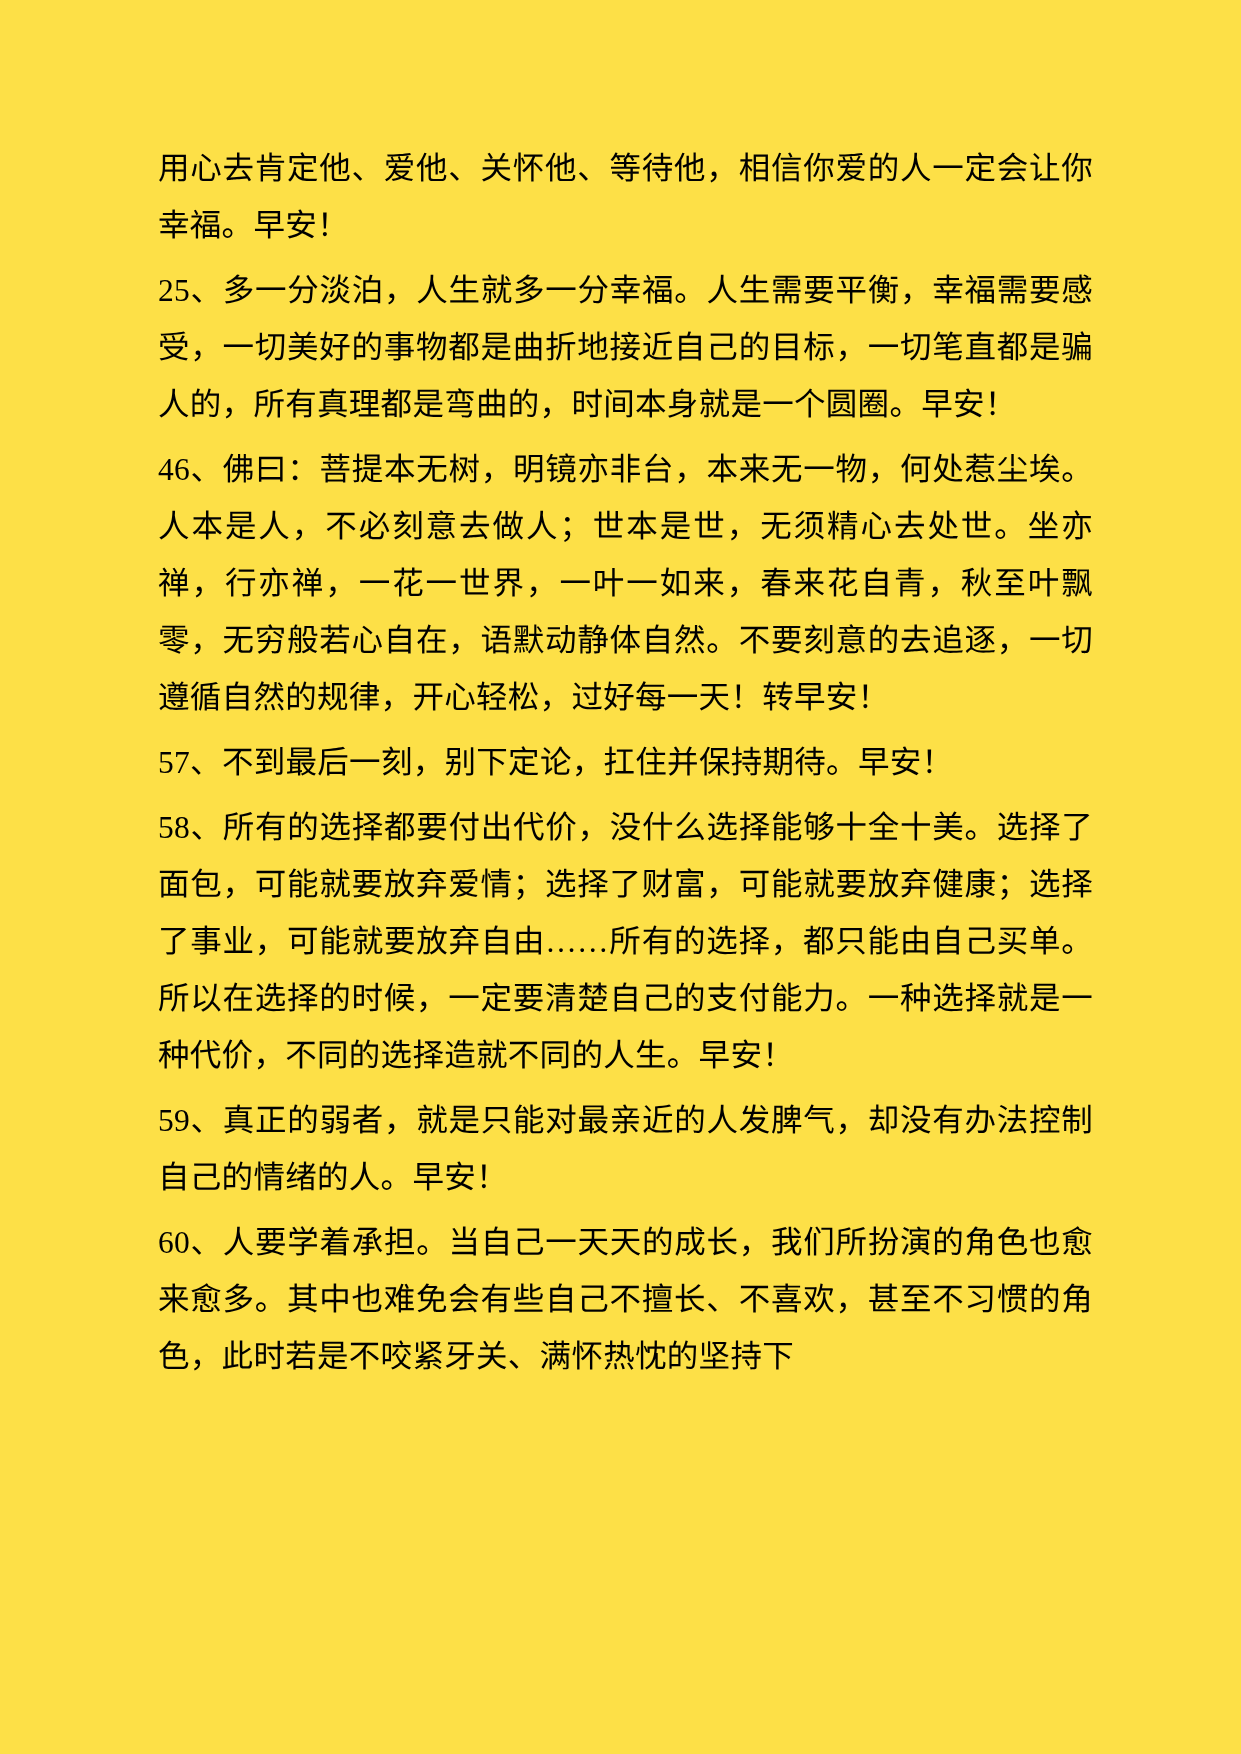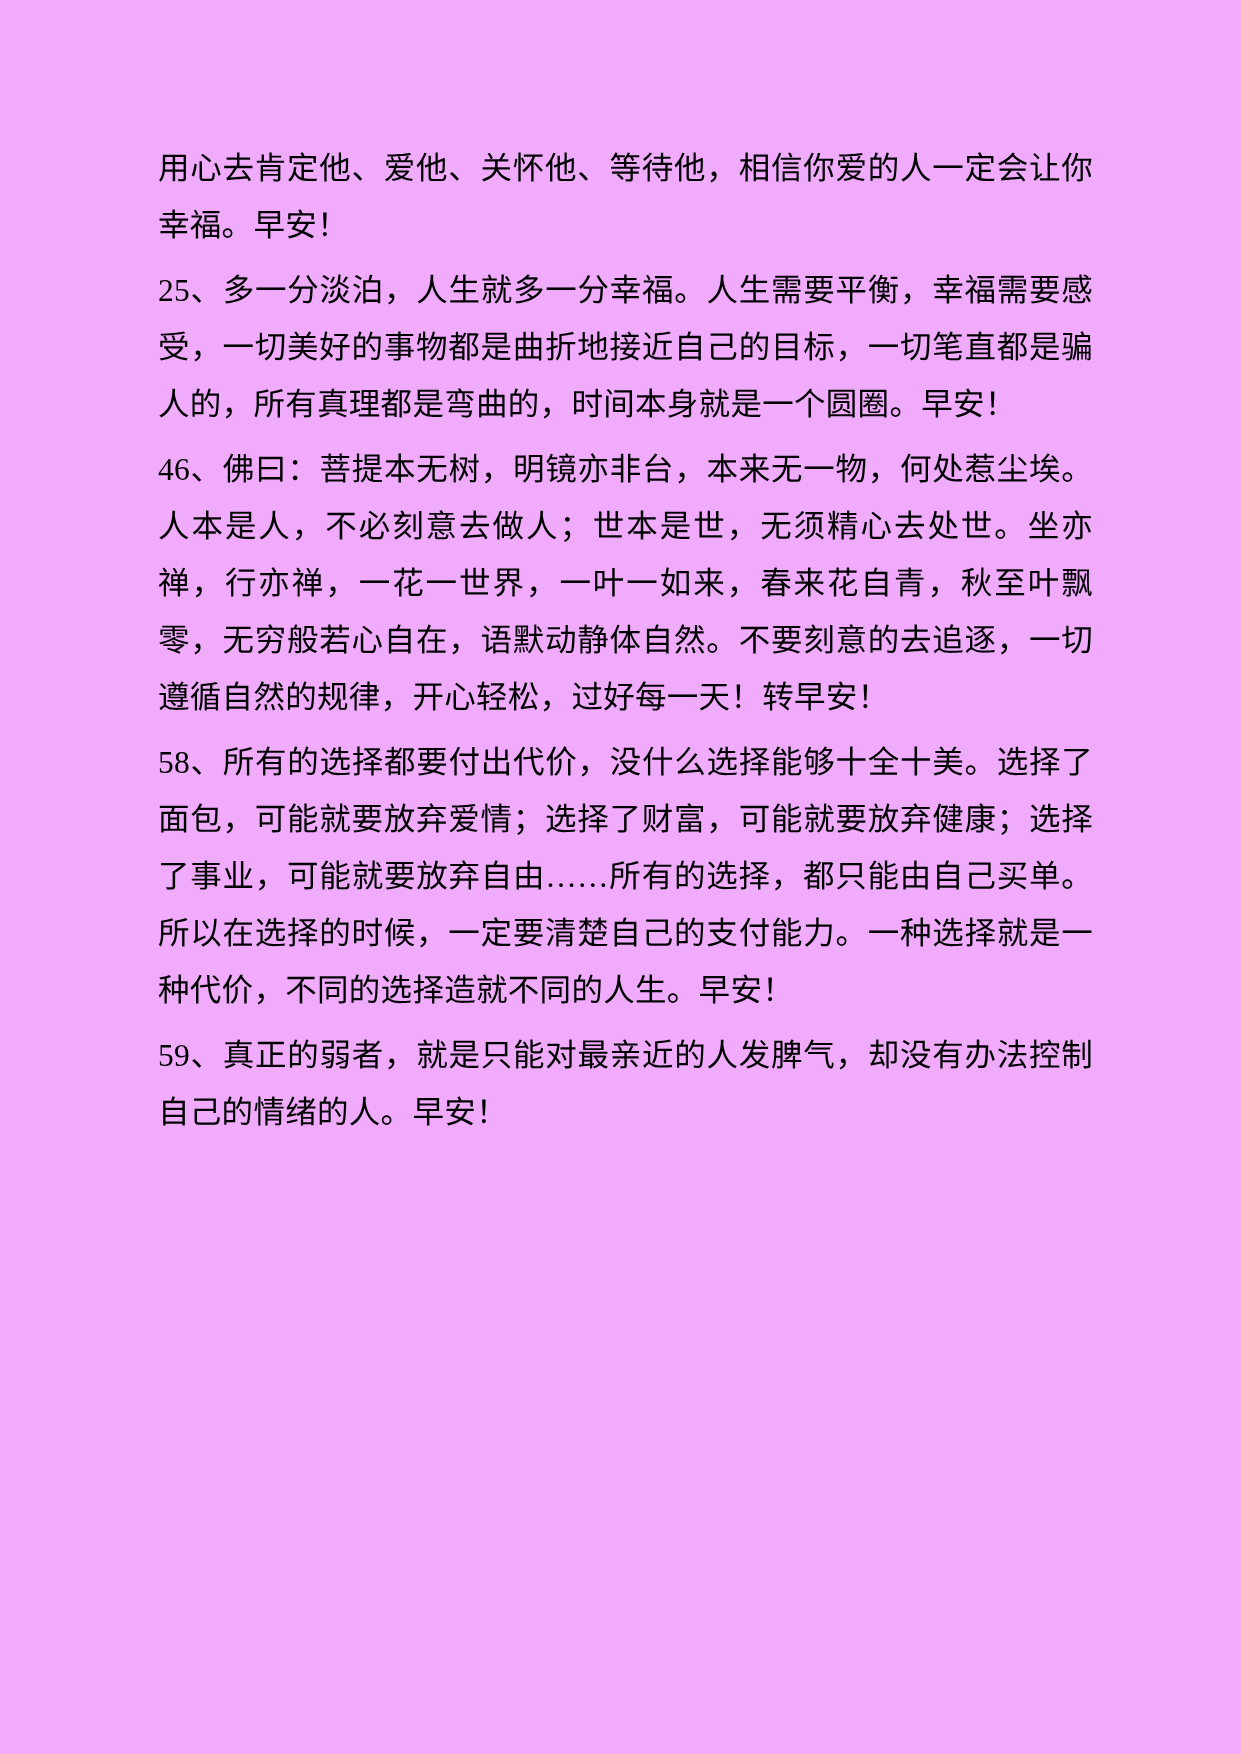--- a/index.html
+++ b/index.html
@@ -12,21 +12,21 @@
     height: 1754px;
     font-family: "Liberation Serif", "DejaVu Serif", serif;
     color: #000000;
     overflow: hidden;
   }
   .page {
     box-sizing: border-box;
     width: 1241px;
     height: 1754px;
     padding: 140px 148px 60px 158px;
-    background: #f0abfc;
+    background: #fde047;
   }
   .doc-body {
     display: block;
   }
   .para {
     font-size: 31.5px;
     line-height: 57px;
     text-align: justify;
     text-justify: inter-ideograph;
     margin: 0 0 8px 0;
@@ -38,16 +38,18 @@
   }
 </style>
 </head>
 <body>
 
 <div class="page">
   <div class="doc-body">
     <p class="para">用心去肯定他、爱他、关怀他、等待他，相信你爱的人一定会让你幸福。早安！</p>
     <p class="para">25、多一分淡泊，人生就多一分幸福。人生需要平衡，幸福需要感受，一切美好的事物都是曲折地接近自己的目标，一切笔直都是骗人的，所有真理都是弯曲的，时间本身就是一个圆圈。早安！</p>
     <p class="para">46、佛曰：菩提本无树，明镜亦非台，本来无一物，何处惹尘埃。人本是人，不必刻意去做人；世本是世，无须精心去处世。坐亦禅，行亦禅，一花一世界，一叶一如来，春来花自青，秋至叶飘零，无穷般若心自在，语默动静体自然。不要刻意的去追逐，一切遵循自然的规律，开心轻松，过好每一天！转早安！</p>
+    <p class="para">57、不到最后一刻，别下定论，扛住并保持期待。早安！</p>
     <p class="para">58、所有的选择都要付出代价，没什么选择能够十全十美。选择了面包，可能就要放弃爱情；选择了财富，可能就要放弃健康；选择了事业，可能就要放弃自由……所有的选择，都只能由自己买单。所以在选择的时候，一定要清楚自己的支付能力。一种选择就是一种代价，不同的选择造就不同的人生。早安！</p>
     <p class="para">59、真正的弱者，就是只能对最亲近的人发脾气，却没有办法控制自己的情绪的人。早安！</p>
+    <p class="para">60、人要学着承担。当自己一天天的成长，我们所扮演的角色也愈来愈多。其中也难免会有些自己不擅长、不喜欢，甚至不习惯的角色，此时若是不咬紧牙关、满怀热忱的坚持下</p>
   </div>
 </div>
 
 </body></html>

